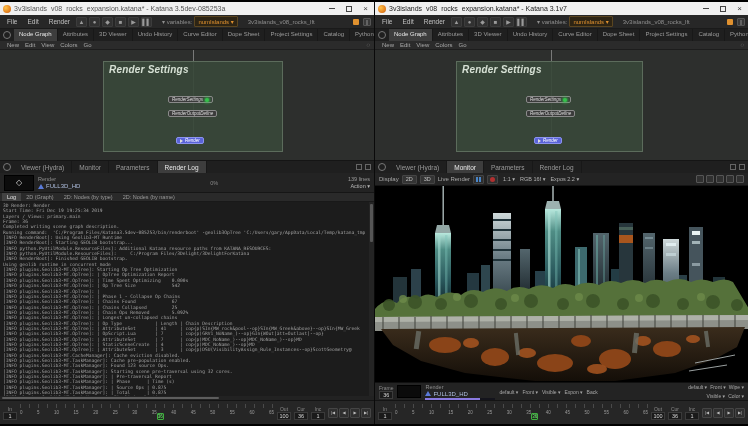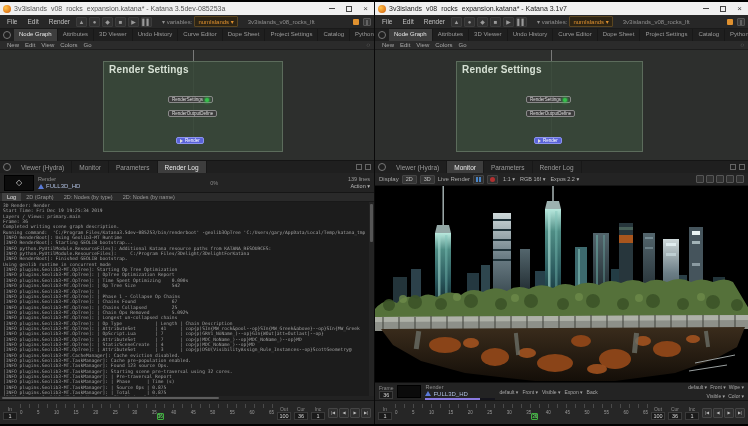--- a/index.html
+++ b/index.html
@@ -33,21 +33,21 @@
   .maintabs { height:12px; background:#1f1f1f; display:flex; align-items:stretch; overflow:hidden; flex:0 0 auto; }
   .panel-menu-icon { width:8px; height:8px; border:1px solid #777; border-radius:50%; margin:2px 3px; flex:0 0 auto; }
   .maintabs .tab { font-size:6px; color:#9a9a9a; padding:2px 5px 0 5px; white-space:nowrap; border-right:1px solid #181818; }
   .maintabs .tab.active { background:#3d3d3d; color:#e6e6e6; }
   .tiny-box { width:6px; height:6px; border:1px solid #666; }
 
   
   .ngmenu { height:9px; background:#2b2b2b; border-bottom:1px solid #1d1d1d; display:flex; align-items:center; gap:1px; padding:0 4px; flex:0 0 auto; }
   .ngmenu .menu-item { font-size:6px; padding:0 3px; color:#a8a8a8; }
   .ng-find { margin-left:auto; color:#8a8a8a; font-size:6px; }
-  .ngcanvas { height:110px; background:#2d2f2d; position:relative; overflow:hidden; flex:0 0 auto; }
+  .ngcanvas { height:110px; background:#2d2f2d; position:relative; overflow:hidden; flex:0 0 auto;font-style:italic; }
   .backdrop { position:absolute; top:11px; height:91px; background:rgba(56,72,58,0.92); border:1px solid #5c6c5c; }
   #win-left .backdrop { left:103px; width:180px; }
   #win-right .backdrop { left:81px; width:187px; }
   .backdrop-title { font-size:10px; color:#d6e0d4; padding:2px 0 0 5px; font-weight:bold; letter-spacing:0.2px; }
   .wire { position:absolute; width:1px; background:#9a9a9a; opacity:0.7; }
   .node { position:absolute; height:7px; background:#3b3b3b; border:1px solid #8a8a8a; border-radius:2px; font-size:4.5px; color:#ddd; display:flex; align-items:center; justify-content:center; padding:0 3px; white-space:nowrap; }
   .node .dot { width:4px; height:4px; border-radius:50%; background:#35c24b; box-shadow:0 0 3px 1px rgba(53,194,75,0.8); margin-left:2px; }
   .node.blue { background:#5a63d8; border-color:#8b92ee; color:#fff; }
   .node .inarrow { width:0; height:0; border-top:2.5px solid transparent; border-bottom:2.5px solid transparent; border-left:3px solid #dcdcdc; margin-right:2px; }
 

